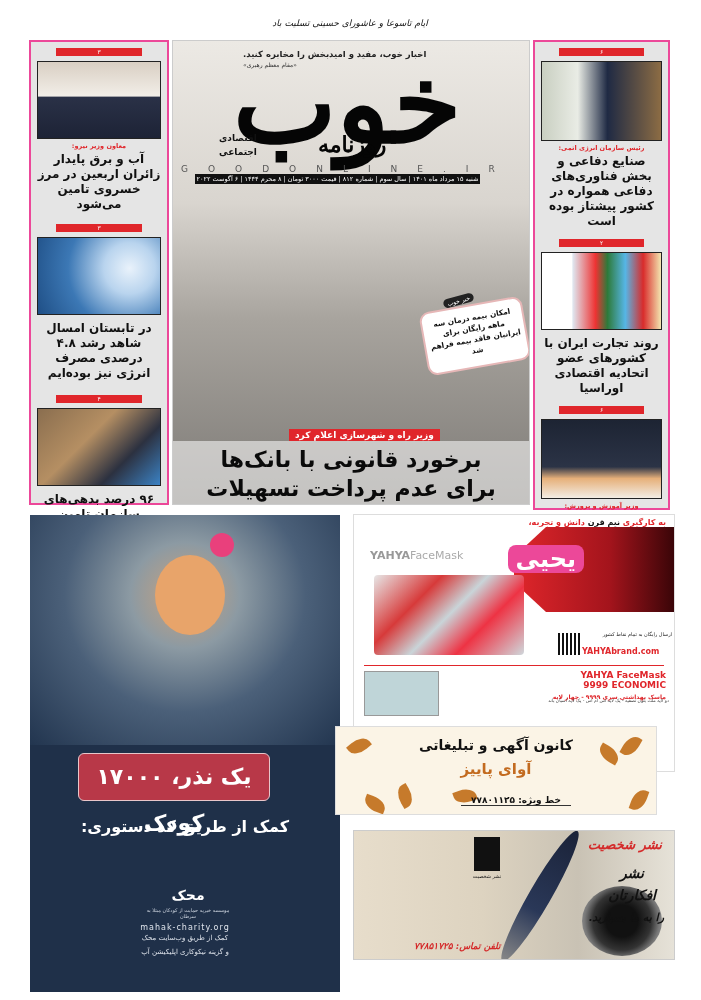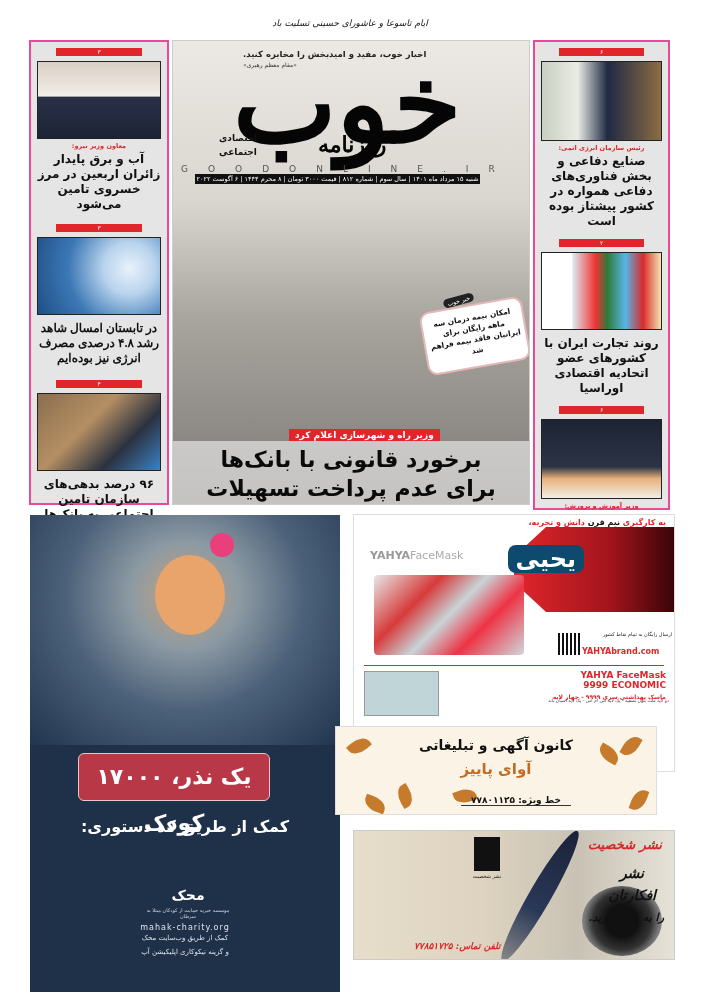--- a/index.html
+++ b/index.html
@@ -53,21 +53,21 @@
   .charity-logo-sub { position: absolute; left: 108px; top: 392px; width: 100px; text-align: center; color: #cdd4df; font-size: 5px; }
   .charity-url { position: absolute; left: 0; top: 408px; width: 100%; text-align: center; color: #dfe4ec; font-size: 8px; direction: ltr; letter-spacing: 1px; }
   .charity-web { position: absolute; left: 0; top: 419px; width: 100%; text-align: center; color: #dfe4ec; font-size: 7px; }
   .charity-app { position: absolute; left: 0; top: 433px; width: 100%; text-align: center; color: #dfe4ec; font-size: 7px; }
 
   
   .yahya { left: 353px; top: 514px; width: 322px; height: 258px; border: 1px solid #ddd; background: #fff; overflow: hidden; }
   .yahya-exp { position: absolute; right: 8px; top: 3px; font-size: 8px; font-weight: bold; color: #e0262b; }
   .yahya-exp b { color: #111; }
   .yahya-brand-logo { position: absolute; right: 0; top: 12px; width: 160px; height: 85px; background: linear-gradient(90deg,#e0262b 0%,#a3141c 60%,#3a0508 100%); clip-path: polygon(20% 0,100% 0,100% 100%,20% 100%,0 65%,0 35%); }
-  .yahya-brand-text { position: absolute; right: 90px; top: 30px; color: #fff; font-size: 24px; font-weight: bold; background: #0c4a6e; padding: 0 8px; border-radius: 8px; }
+  .yahya-brand-text { position: absolute; right: 90px; top: 30px; color: #fff; font-size: 24px; font-weight: bold; background: #ec4899; padding: 0 8px; border-radius: 8px; }
   .yahya-facemask { position: absolute; left: 16px; top: 34px; direction: ltr; font-size: 11px; color: #aaa; }
   .yahya-facemask b { color: #999; }
   .yahya-boxes { position: absolute; left: 20px; top: 60px; width: 150px; height: 80px; background: linear-gradient(135deg,#e7e7e7 0%,#d73a3a 30%,#c9d4d8 50%,#e34 70%,#cfd8dc 100%); border-radius: 4px; }
   .yahya-qr { position: absolute; left: 204px; top: 118px; width: 22px; height: 22px; background: repeating-linear-gradient(90deg,#111 0 2px,#fff 2px 4px); }
   .yahya-qr-text { position: absolute; left: 228px; top: 116px; width: 90px; font-size: 5px; color: #222; }
   .yahya-site { position: absolute; left: 228px; top: 132px; direction: ltr; font-size: 8px; font-weight: bold; color: #e0262b; }
   .yahya-divider { position: absolute; left: 10px; top: 150px; width: 300px; height: 1px; background: #e0262b; }
   .yahya-pack { position: absolute; left: 10px; top: 156px; width: 75px; height: 45px; background: #bfd5d8; border: 1px solid #999; }
   .yahya-product { position: absolute; right: 8px; top: 155px; direction: ltr; font-size: 9px; font-weight: bold; color: #e0262b; text-align: right; line-height: 10px; }
   .yahya-fine { position: absolute; left: 95px; top: 183px; width: 220px; font-size: 4.5px; color: #444; line-height: 6px; }
@@ -97,21 +97,21 @@
 <div class="abs side-col left-col">
   <div class="story">
     <div class="page-tab">۳</div>
     <div class="photo ph-man1"></div>
     <div class="kicker">معاون وزیر نیرو:</div>
     <div class="headline">آب و برق پایدار زائران اربعین در مرز خسروی تامین می‌شود</div>
   </div>
   <div class="story" style="margin-top:6px;">
     <div class="page-tab">۳</div>
     <div class="photo ph-bulb"></div>
-    <div class="headline" style="margin-top:6px;font-family:Liberation Serif, serif;">در تابستان امسال شاهد رشد ۴.۸ درصدی مصرف انرژی نیز بوده‌ایم</div>
+    <div class="headline" style="margin-top:6px;">در تابستان امسال شاهد رشد ۴.۸ درصدی مصرف انرژی نیز بوده‌ایم</div>
   </div>
   <div class="story" style="margin-top:8px;">
     <div class="page-tab">۴</div>
     <div class="photo ph-man2"></div>
     <div class="headline" style="margin-top:6px;">۹۶ درصد بدهی‌های سازمان تامین اجتماعی به بانک‌ها تسویه شده است</div>
   </div>
 </div>
 
 <div class="abs center">
   <div class="tagline">اخبار خوب، مفید و امیدبخش را مخابره کنید.</div>

